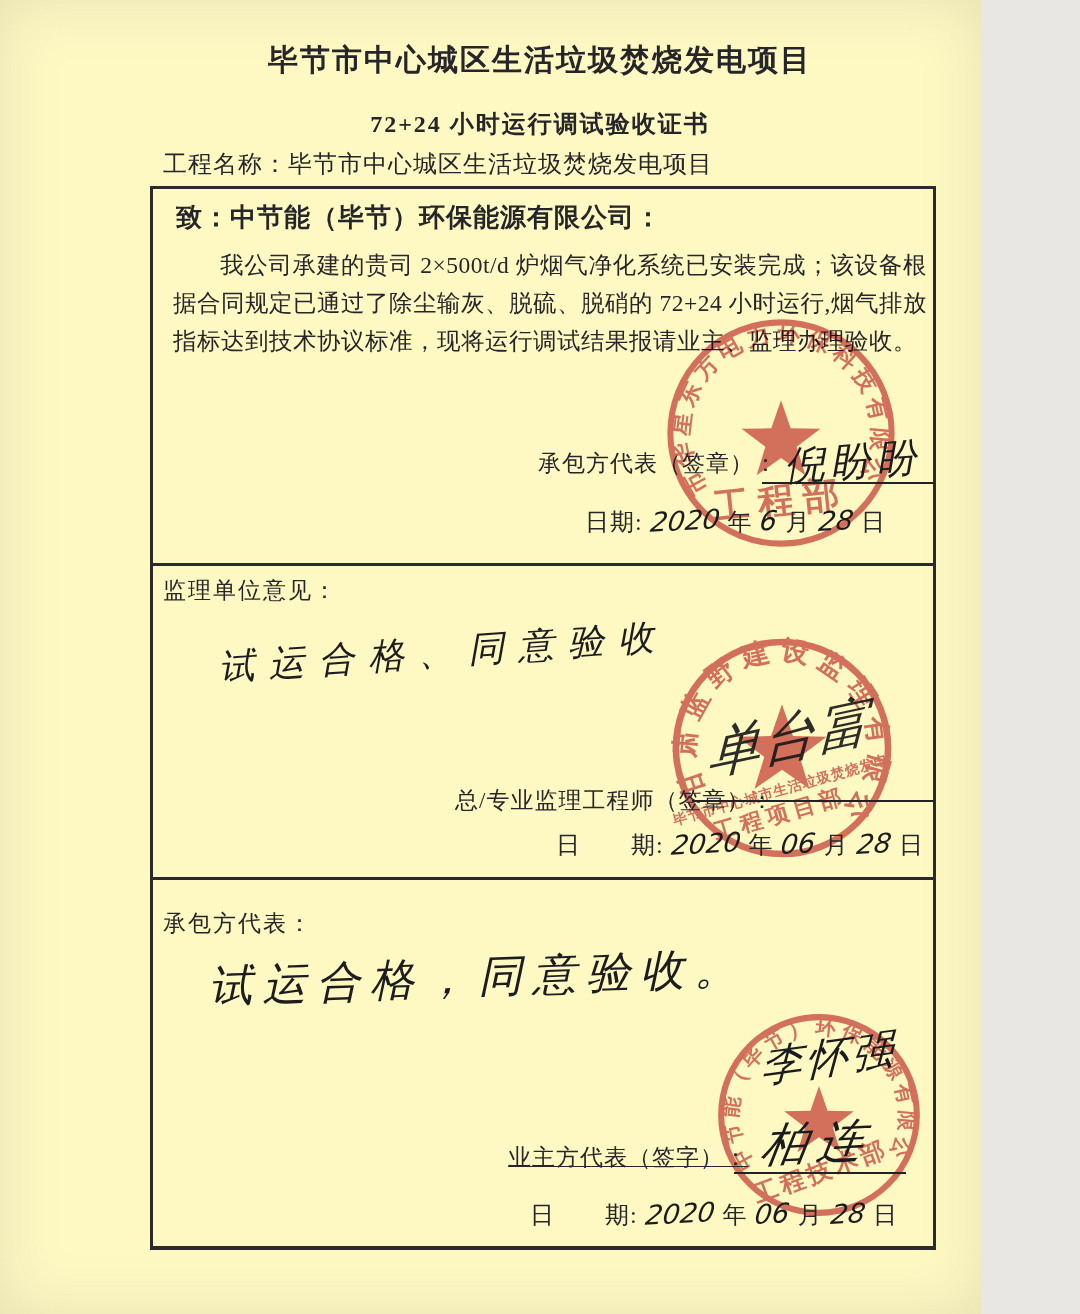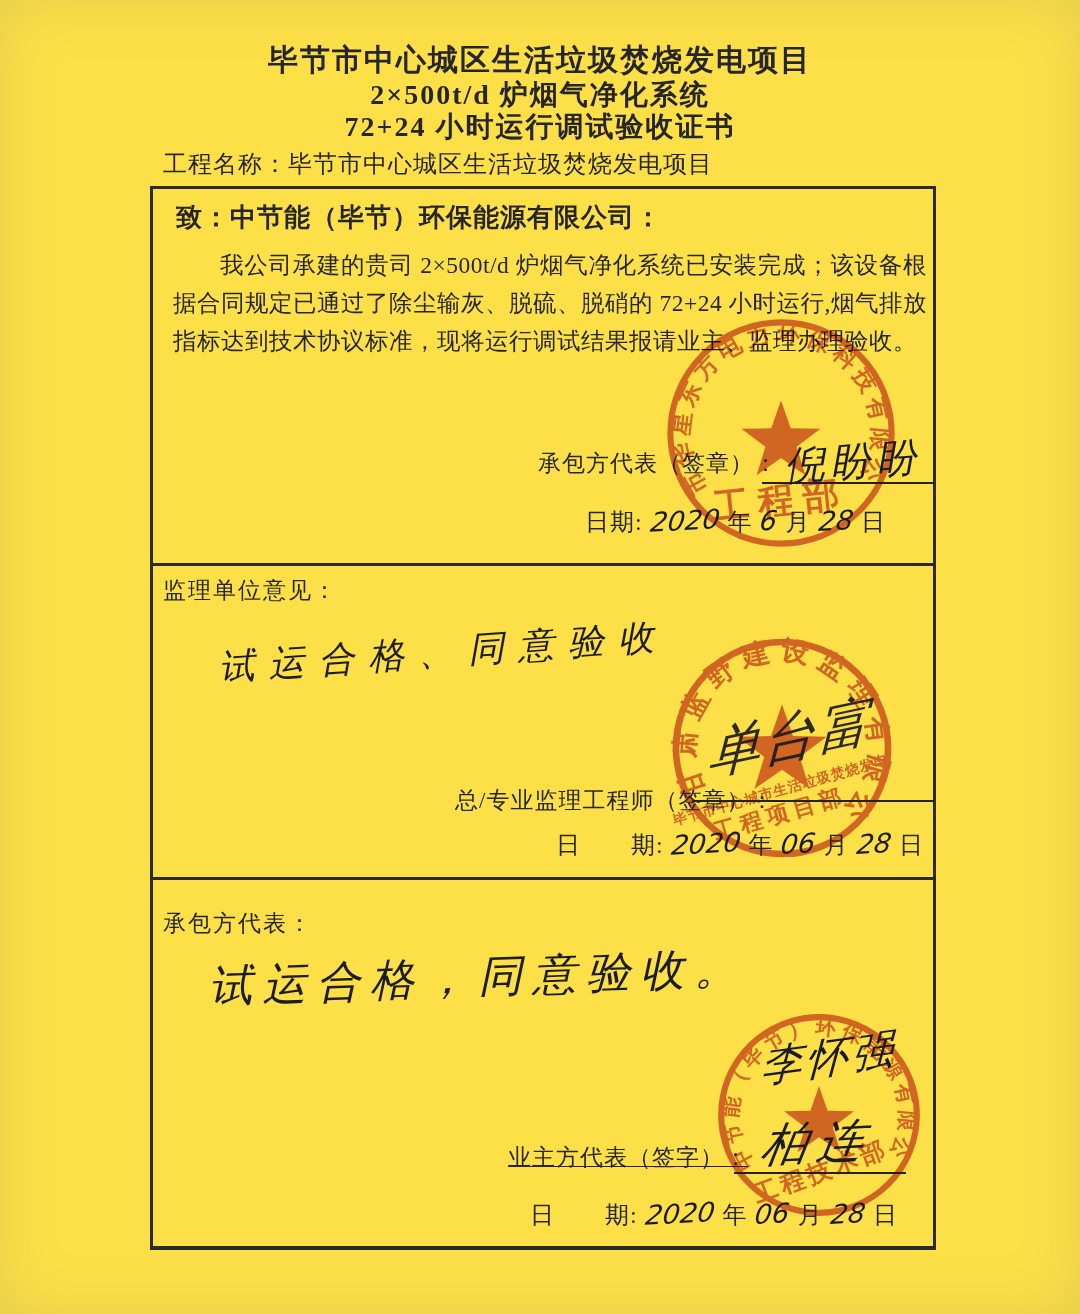--- a/index.html
+++ b/index.html
@@ -1,28 +1,28 @@
 <!DOCTYPE html>
 <html><head>
 <meta charset="utf-8">
 <style>
   html,body{margin:0;padding:0;background:#e9e7e4;}
   .sheet{
-    position:relative;width:1080px;height:1314px;overflow:hidden;
-    background:#fde047;
+    position:relative;width:981px;height:1314px;overflow:hidden;
+    background:#fef9c3;
     box-shadow:inset 0 0 60px rgba(120,115,105,.18);
     font-family:"Liberation Serif","DejaVu Serif",serif;
     color:#26262a;
   }
   .abs{position:absolute;}
   .print{font-family:"Liberation Serif","DejaVu Serif",serif;color:#26262a;}
   .title{width:1080px;text-align:center;font-weight:bold;letter-spacing:2px;}
   .t1{top:40px;font-size:30px;}
   .t2{top:76px;font-size:28px;}
-  .t3{top:108px;font-size:28px;}
+  .t3{top:108px;font-size:24px;}
   .project-line{left:163px;top:148px;font-size:24px;letter-spacing:1px;}
   .outer-box{
     left:150px;top:186px;width:786px;height:1064px;
     border:3px solid #2b2b2e;border-bottom-width:4px;
     box-sizing:border-box;
   }
   .divider{left:150px;width:786px;height:0;border-top:3px solid #2b2b2e;}
   .d1{top:563px;}
   .d2{top:877px;}
   .salutation{left:168px;top:200px;font-size:26px;font-weight:bold;letter-spacing:1px;margin-left:8px;}
@@ -53,21 +53,20 @@
   .sig-scribble{font-size:54px;letter-spacing:2px;transform:rotate(-12deg) skewX(-14deg);opacity:.92;}
   .sig-up{font-size:42px;letter-spacing:4px;transform:rotate(-8deg) skewX(-10deg);}
   .sig-low{font-size:46px;letter-spacing:10px;transform:rotate(-3deg) skewX(-12deg);}
 </style>
 </head>
 <body>
 
 <div class="sheet">
 
   <div class="abs title t1 print">毕节市中心城区生活垃圾焚烧发电项目</div>
-  <div class="abs title t2 print">2×500t/d 炉烟气净化系统</div>
   <div class="abs title t3 print">72+24 小时运行调试验收证书</div>
 
   <div class="abs project-line print">
     <span>工程名称：</span><span>毕节市中心城区生活垃圾焚烧发电项目</span>
   </div>
 
   <div class="abs outer-box"></div>
   <div class="abs divider d1"></div>
   <div class="abs divider d2"></div>
 

